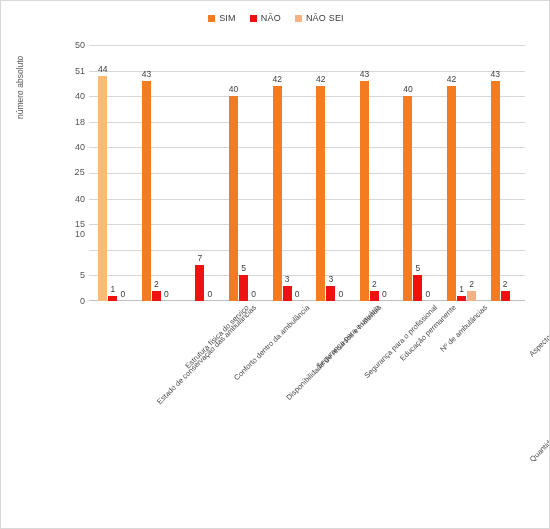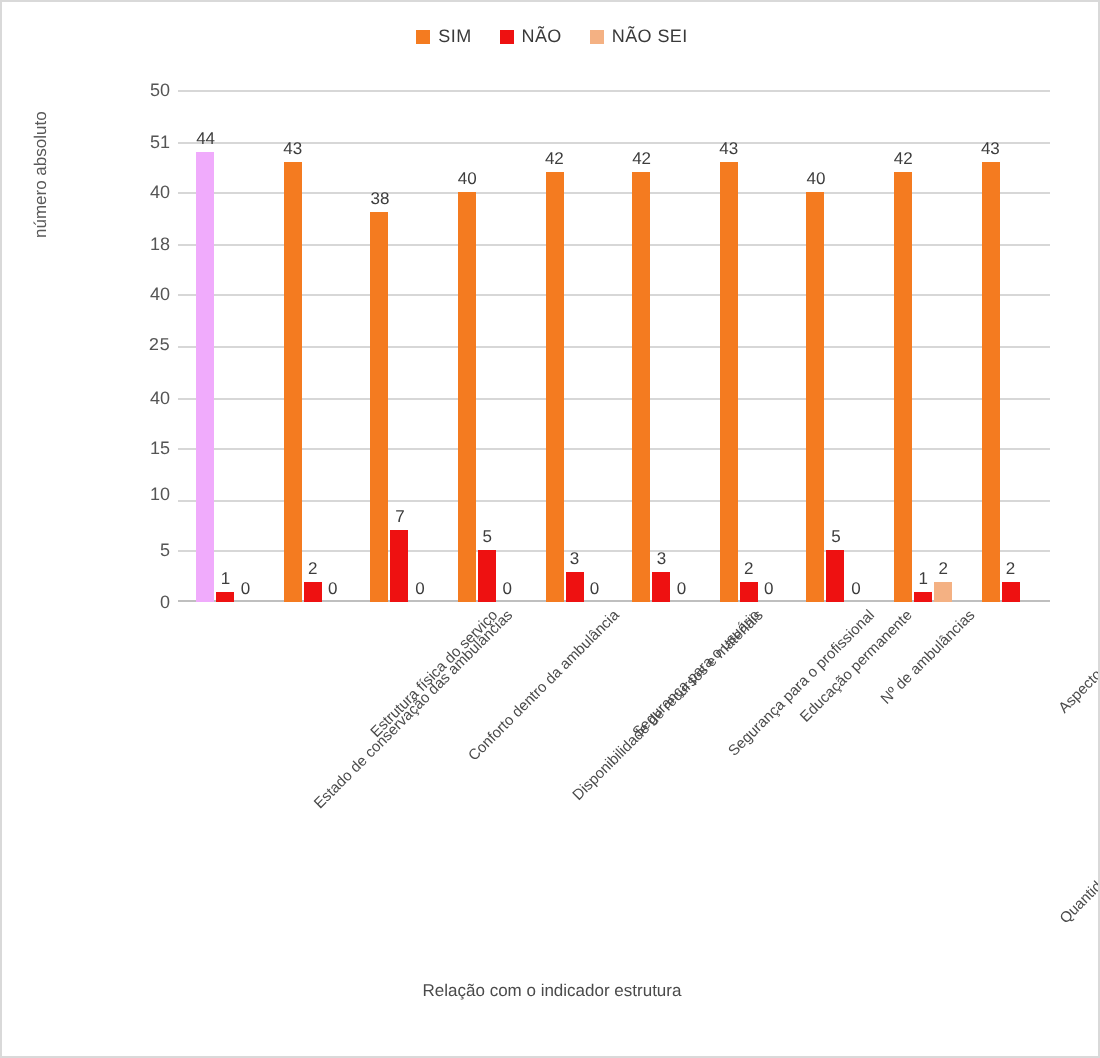--- a/index.html
+++ b/index.html
@@ -168,39 +168,39 @@
 
   <div id="y-tick-labels">
       <div class="y-tick" style="top: 0px; text-align: center;">50</div>
       <div class="y-tick" style="top: 25.6px;">51</div>
       <div class="y-tick" style="top: 51.2px;">40</div>
       <div class="y-tick" style="top: 76.8px;">18</div>
       <div class="y-tick" style="top: 102.4px;">40</div>
       <div class="y-tick" style="top: 128px; font-family: Liberation Mono, monospace;">25</div>
       <div class="y-tick" style="top: 153.6px;">40</div>
       <div class="y-tick" style="top: 179.2px;">15</div>
-      <div class="y-tick" style="top: 202px; margin-left: 36px;">10</div>
+      <div class="y-tick" style="top: 189px; margin-left: 36px;">10</div>
       <div class="y-tick" style="top: 230.4px;">5</div>
       <div class="y-tick" style="top: 256px;">0</div>
     </div>
 
   <div id="plot-area">
     <div id="axis-baseline"></div>
   <div class="gridline" style="top: 0px; background: rgb(215, 215, 215);"></div>
       <div class="gridline" style="top: 25.6px; background: rgb(215, 215, 215);"></div>
       <div class="gridline" style="top: 51.2px; background: rgb(215, 215, 215);"></div>
       <div class="gridline" style="top: 76.8px; background: rgb(215, 215, 215);"></div>
       <div class="gridline" style="top: 102.4px; background: rgb(215, 215, 215);"></div>
       <div class="gridline" style="top: 128px; background: rgb(215, 215, 215);"></div>
       <div class="gridline" style="top: 153.6px; background: rgb(215, 215, 215);"></div>
       <div class="gridline" style="top: 179.2px; background: rgb(215, 215, 215);"></div>
       <div class="gridline" style="top: 204.8px; background: rgb(215, 215, 215);"></div>
       <div class="gridline" style="top: 230.4px; background: rgb(215, 215, 215);"></div>
       <div class="category-group" style="left: 0px; width: 43.6px;">
-        <div class="bar" style="height: 225.28px; width: 9px; left: 9.3px; background: #f0abfc;">
+        <div class="bar" style="height: 225.28px; width: 9px; left: 9.3px; background: #fdba74;">
           <span class="bar-label">44</span>
         </div>
         <div class="bar" style="height: 5.12px; width: 9px; left: 19.3px; background: rgb(238, 17, 17);">
           <span class="bar-label">1</span>
         </div>
         <div class="bar" style="height: 0px; width: 9px; left: 29.3px; background: transparent;">
           <span class="bar-label">0</span>
         </div>
       </div>
       <div class="category-group" style="left: 43.6px; width: 43.6px;">
@@ -208,23 +208,20 @@
           <span class="bar-label">43</span>
         </div>
         <div class="bar" style="height: 10.24px; width: 9px; left: 19.3px; background: rgb(238, 17, 17);">
           <span class="bar-label">2</span>
         </div>
         <div class="bar" style="height: 0px; width: 9px; left: 29.3px; background: transparent;">
           <span class="bar-label">0</span>
         </div>
       </div>
       <div class="category-group" style="left: 87.2px; width: 43.6px;">
-        <div class="bar" style="height: 194.56px; width: 9px; left: 9.3px; background: rgb(244, 123, 32);">
-          <span class="bar-label">38</span>
-        </div>
         <div class="bar" style="height: 35.84px; width: 9px; left: 19.3px; background: rgb(238, 17, 17);">
           <span class="bar-label">7</span>
         </div>
         <div class="bar" style="height: 0px; width: 9px; left: 29.3px; background: transparent;">
           <span class="bar-label">0</span>
         </div>
       </div>
       <div class="category-group" style="left: 130.8px; width: 43.6px;">
         <div class="bar" style="height: 204.8px; width: 9px; left: 9.3px; background: rgb(244, 123, 32);">
           <span class="bar-label">40</span>
@@ -307,15 +304,14 @@
       <div class="x-tick" style="left: 113px;">Conforto dentro da ambulância</div>
       <div class="x-tick" style="left: 156.6px;">Disponibilidade de recursos e materiais</div>
       <div class="x-tick" style="left: 200.2px;">Segurança para o usuário</div>
       <div class="x-tick" style="left: 243.8px;">Segurança para o profissional</div>
       <div class="x-tick" style="left: 287.4px;">Educação permanente</div>
       <div class="x-tick" style="left: 331px;">Nº de ambulâncias</div>
       <div class="x-tick" style="left: 374.6px;">Quantidade e posicionamento das bases de operação do sistema</div>
       <div class="x-tick" style="left: 418.2px;">Aspectos ambientais</div>
     </div>
 
-  <div id="x-axis-title">Relação com o indicador estrutura</div>
 
 </div>
 
 </body></html>

